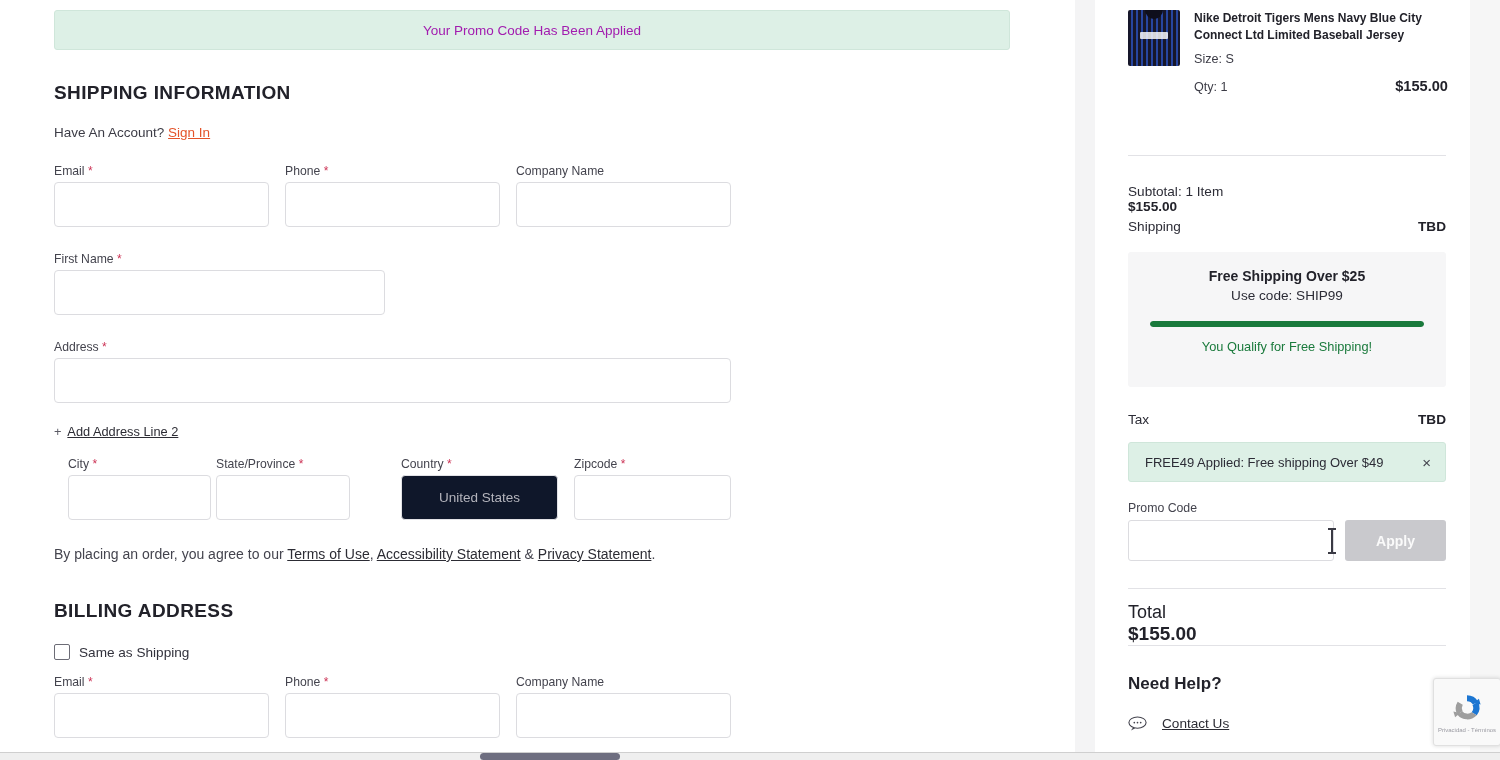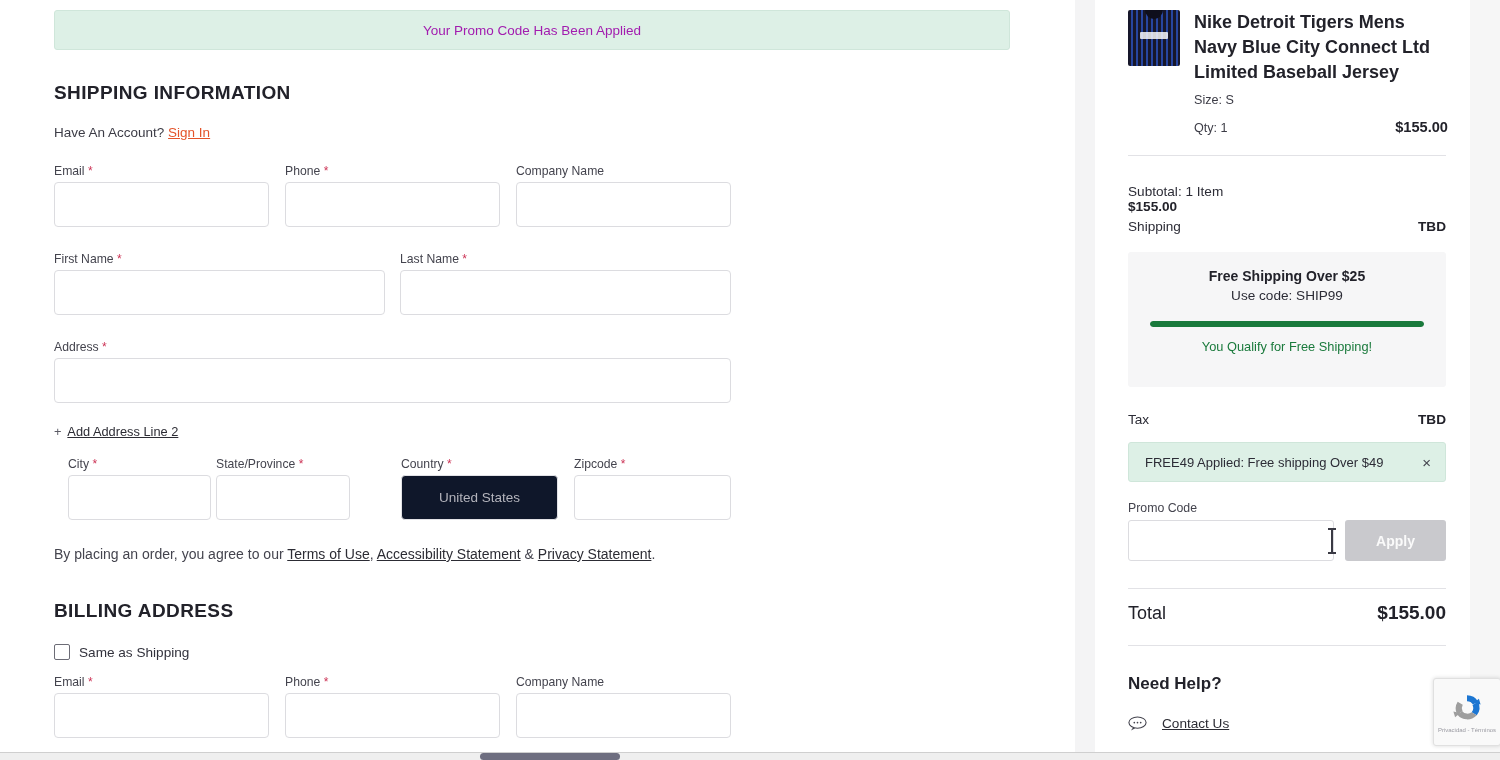--- a/index.html
+++ b/index.html
@@ -150,21 +150,21 @@
   .prod-thumb .collar {
     position: absolute; left: 17px; top: 0; width: 18px; height: 9px;
     background: #0e0e1c; border-radius: 0 0 9px 9px;
   }
   .prod-thumb .logo {
     position: absolute; left: 12px; top: 22px; width: 28px; height: 7px;
     background: rgba(255,255,255,.82); border-radius: 1px;
   }
   .prod-info { flex: 1; }
   .prod-name {
-    font-size: 18px; font-weight: bold; line-height: 1.38;
+    font-size: 12px; font-weight: bold; line-height: 1.38;
     color: #22222a;
   }
   .prod-size {
     font-size: 12.6px; color: #3c3c46; margin-top: 9px;
   }
   .prod-qty-row {
     display: flex; justify-content: space-between; align-items: baseline;
     margin-top: 12px;
   }
   .prod-qty { font-size: 12.6px; color: #3c3c46; }
@@ -250,21 +250,21 @@
   .ibeam::before, .ibeam::after {
     content: ""; position: absolute; left: -3px;
     width: 8px; height: 2px; background: #3a3a44;
   }
   .ibeam::before { top: 0; }
   .ibeam::after  { bottom: 0; }
 
   .total-row {
     position: absolute; left: 33px; top: 602px;
     width: 318px;
-    display: flex; justify-content: space-between; align-items: baseline;
+    display: flex; justify-content: space-between; align-items: baseline; flex-direction: column;
   }
   .total-row .t-label { font-size: 18px; color: #22222a; }
   .total-row .t-val { font-size: 19px; font-weight: bold; color: #22222a; }
 
   .need-help {
     position: absolute; left: 33px; top: 674px;
     font-size: 17px; font-weight: bold; color: #22222a;
   }
   .contact-row {
     position: absolute; left: 33px; top: 716px;
@@ -334,27 +334,20 @@
     </div>
 
     <div class="field" style="left:54px; top:252px; width:331px;">
       <label>
         <span>First Name</span>
         <span class="req">*</span>
       </label>
       <input type="text" value="" style="">
     </div>
 
-    <div class="field" style="left:400px; top:252px; width:331px;">
-      <label>
-        <span>Last Name</span>
-        <span class="req">*</span>
-      </label>
-      <input type="text" value="" style="">
-    </div>
 
     <div class="field" style="left:54px; top:340px; width:677px;">
       <label>
         <span>Address</span>
         <span class="req">*</span>
       </label>
       <input type="text" value="" style="">
     </div>
 
     <div class="addr2-link">

